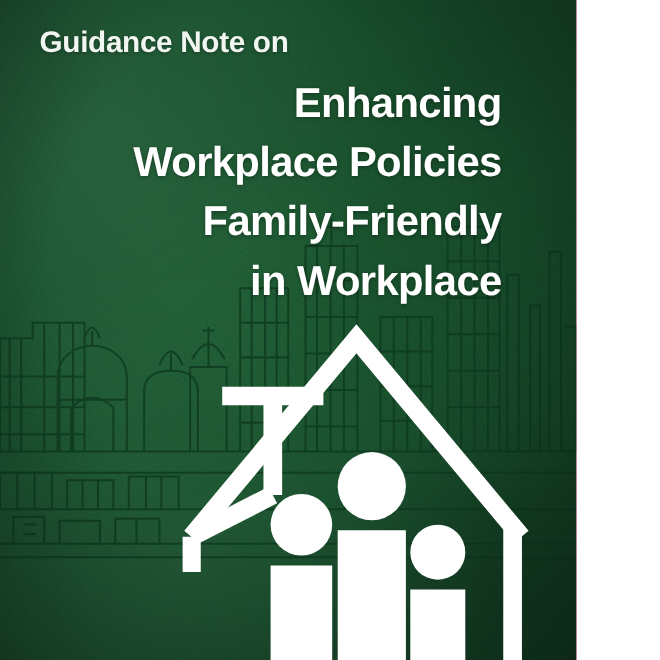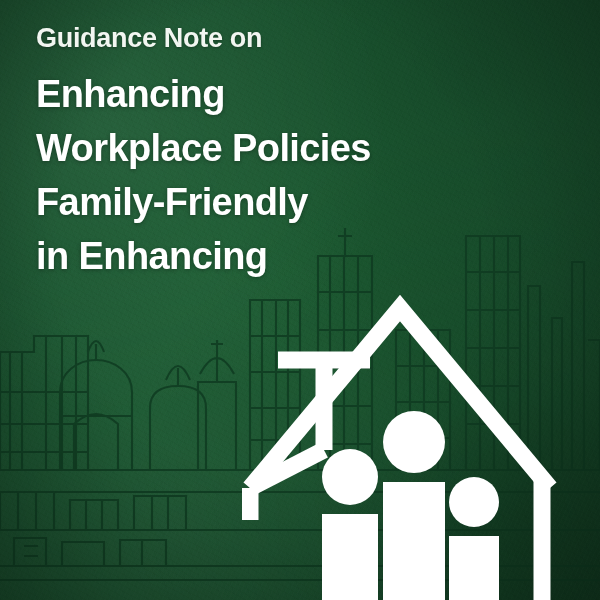--- a/index.html
+++ b/index.html
@@ -5,21 +5,21 @@
   html, body {
     margin: 0;
     padding: 0;
     background: #ffffff;
   }
   body {
     font-family: "Liberation Sans", sans-serif;
   }
   .cover {
     position: relative;
-    width: 600px;
+    width: 524px;
     height: 600px;
     overflow: hidden;
     background: #be185d;
   }
   
   .cover-bg {
     position: absolute;
     inset: 0;
     background:
       radial-gradient(circle at 18% 22%, rgba(255,255,255,0.055) 0%, rgba(255,255,255,0) 42%),
@@ -65,20 +65,21 @@
     color: #ffffff;
     font-size: 38px;
     font-weight: 700;
     line-height: 1.42;
     letter-spacing: -0.6px;
     text-shadow: 0 1px 4px rgba(0,0,0,0.32);
   }
   .main-title .tline {
     display: block;
     white-space: nowrap;
+    text-align: right;
   }
   .logo-mark {
     position: absolute;
     right: 18px;
     bottom: 0;
     width: 340px;
     height: 330px;
   }
 </style>
 </head>
@@ -144,21 +145,21 @@
   </svg>
 
   <div class="cover-vignette"></div>
 
   <div class="title-block">
     <div class="kicker">Guidance Note on</div>
     <div class="main-title">
       <span class="tline">Enhancing</span>
       <span class="tline">Workplace Policies</span>
       <span class="tline">Family-Friendly</span>
-      <span class="tline">in Enhancing</span>
+      <span class="tline">in Workplace</span>
     </div>
   </div>
 
   <svg class="logo-mark" viewBox="0 0 340 330" preserveAspectRatio="xMidYMax">
     <g fill="none" stroke="#ffffff" stroke-width="17" stroke-linecap="butt">
 
       <path d="M8 218 L158 38 L308 218"></path>
       <path d="M300 210 L300 330"></path>
 
       <path d="M36 90 L128 90"></path>

